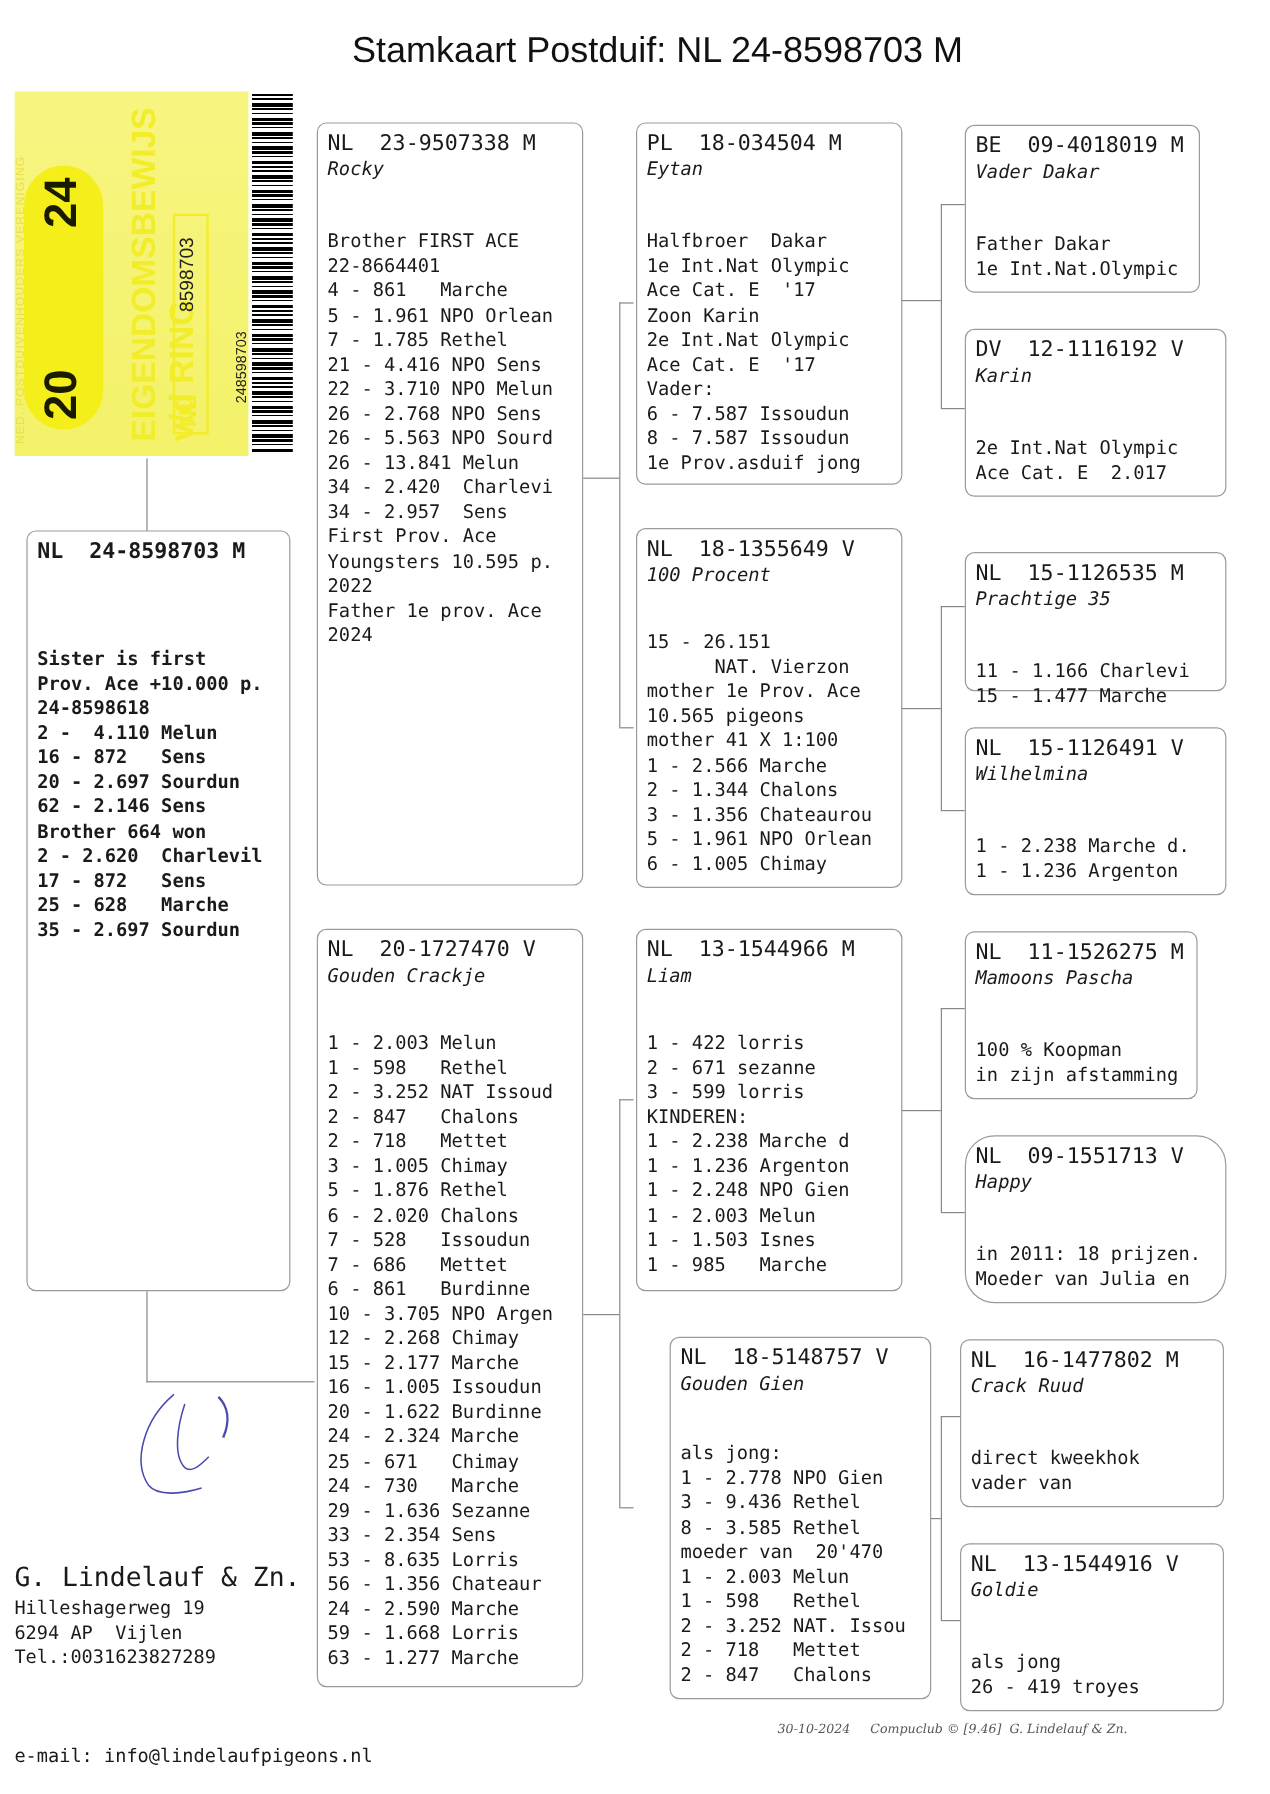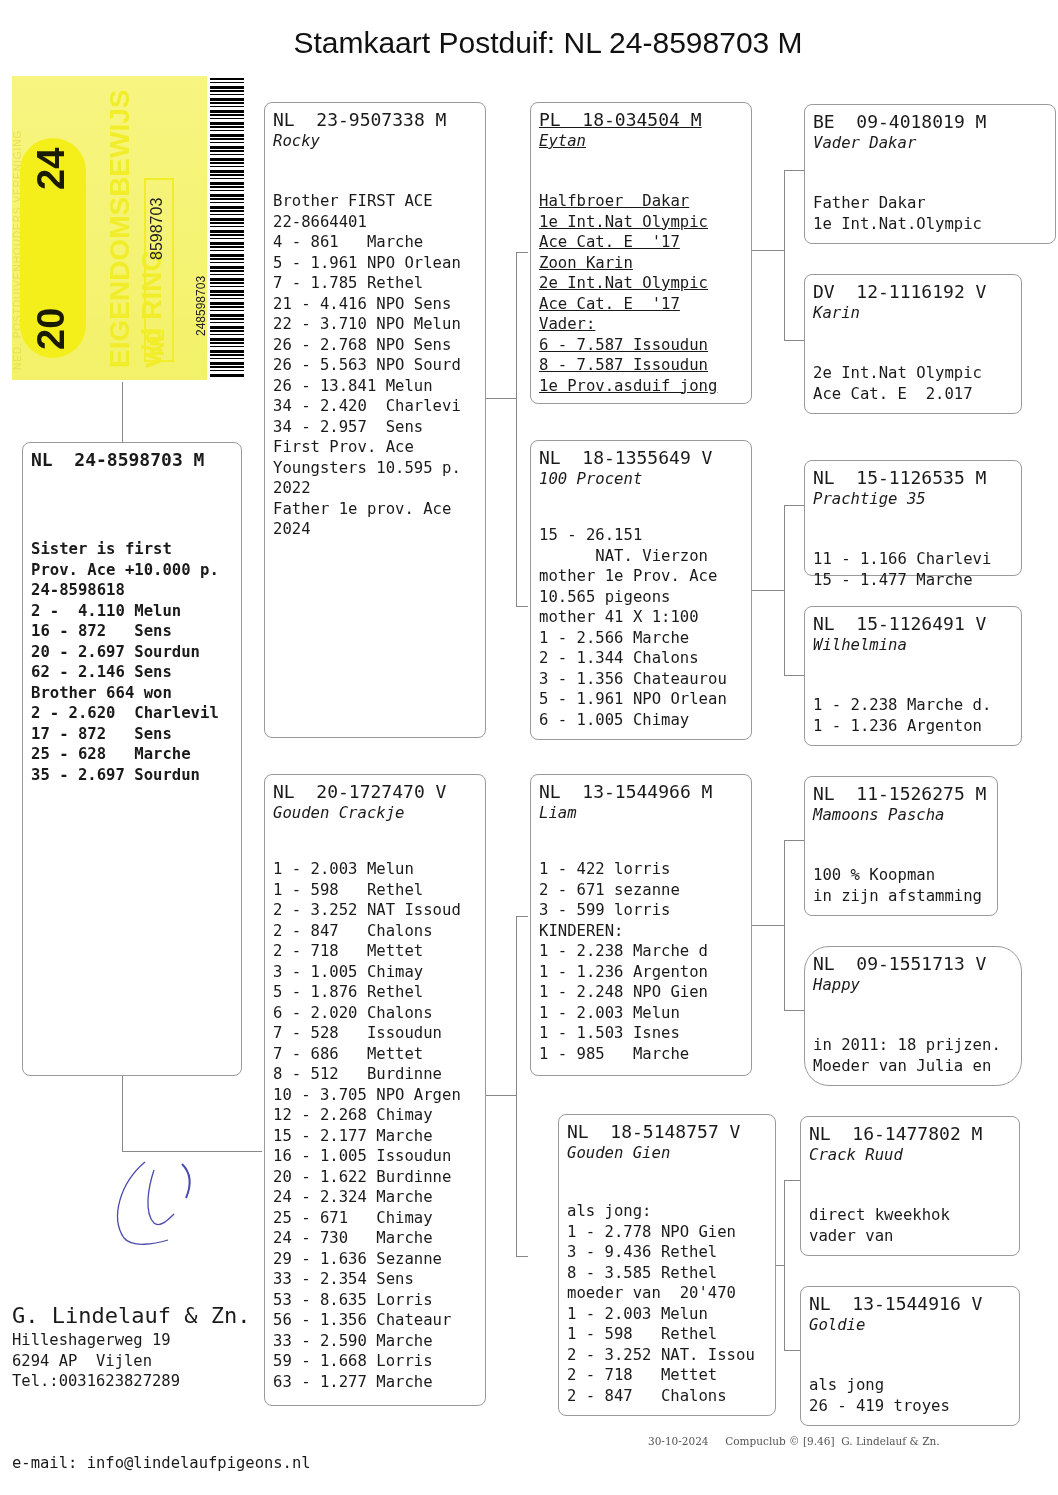--- a/index.html
+++ b/index.html
@@ -58,21 +58,21 @@
     .barcode-txt {
       position: absolute; left: 182px; top: 260px; transform-origin: 0 0; transform: rotate(-90deg);
       font-family: "Liberation Sans", sans-serif; font-size: 12px; color: #222; white-space: nowrap;
     }
 
     .breeder { position: absolute; left: 12px; top: 1302px; font-family: "DejaVu Sans Mono", monospace; }
     .breeder .bname { font-size: 22px; line-height: 28px; }
     .breeder .bl { font-size: 15.5px; line-height: 20.5px; white-space: pre; }
     .contact { position: absolute; left: 12px; top: 1413px; font-size: 15.5px; line-height: 20px; white-space: pre; }
     .footer {
-      position: absolute; left: 648px; top: 1435px; font-size: 10.5px; 
+      position: absolute; left: 648px; top: 1435px; font-size: 10.5px; font-style: italic;
       color: #555; white-space: pre; font-family: "DejaVu Serif", serif;
     }
     .sig { position: absolute; left: 110px; top: 1158px; width: 110px; height: 90px; }
   </style>
 </head>
 <body>
 
 <div class="title">Stamkaart Postduif: NL  24-8598703 M</div>
 
 <div class="ring">
@@ -174,39 +174,39 @@
   <div class="line">1 - 2.003 Melun</div>
   <div class="line">1 - 598   Rethel</div>
   <div class="line">2 - 3.252 NAT Issoud</div>
   <div class="line">2 - 847   Chalons</div>
   <div class="line">2 - 718   Mettet</div>
   <div class="line">3 - 1.005 Chimay</div>
   <div class="line">5 - 1.876 Rethel</div>
   <div class="line">6 - 2.020 Chalons</div>
   <div class="line">7 - 528   Issoudun</div>
   <div class="line">7 - 686   Mettet</div>
-  <div class="line">8 - 512   Burdinne</div>
+  <div class="line">6 - 861   Burdinne</div>
   <div class="line">10 - 3.705 NPO Argen</div>
   <div class="line">12 - 2.268 Chimay</div>
   <div class="line">15 - 2.177 Marche</div>
   <div class="line">16 - 1.005 Issoudun</div>
   <div class="line">20 - 1.622 Burdinne</div>
   <div class="line">24 - 2.324 Marche</div>
   <div class="line">25 - 671   Chimay</div>
   <div class="line">24 - 730   Marche</div>
   <div class="line">29 - 1.636 Sezanne</div>
   <div class="line">33 - 2.354 Sens</div>
   <div class="line">53 - 8.635 Lorris</div>
   <div class="line">56 - 1.356 Chateaur</div>
-  <div class="line">33 - 2.590 Marche</div>
+  <div class="line">24 - 2.590 Marche</div>
   <div class="line">59 - 1.668 Lorris</div>
   <div class="line">63 - 1.277 Marche</div>
 </div>
 
-<div class="card" style="left:530px; top:102px; width:222px; height:302px;text-decoration:underline;">
+<div class="card" style="left:530px; top:102px; width:222px; height:302px;">
   <div class="hdr">PL  18-034504 M</div>
   <div class="name">Eytan</div>
   <div class="spacer"></div>
   <div class="line">Halfbroer  Dakar</div>
   <div class="line">1e Int.Nat Olympic</div>
   <div class="line">Ace Cat. E  '17</div>
   <div class="line">Zoon Karin</div>
   <div class="line">2e Int.Nat Olympic</div>
   <div class="line">Ace Cat. E  '17</div>
   <div class="line">Vader:</div>
@@ -256,21 +256,21 @@
   <div class="line">3 - 9.436 Rethel</div>
   <div class="line">8 - 3.585 Rethel</div>
   <div class="line">moeder van  20'470</div>
   <div class="line">1 - 2.003 Melun</div>
   <div class="line">1 - 598   Rethel</div>
   <div class="line">2 - 3.252 NAT. Issou</div>
   <div class="line">2 - 718   Mettet</div>
   <div class="line">2 - 847   Chalons</div>
 </div>
 
-<div class="card" style="left:804px; top:104px; width:252px; height:140px;">
+<div class="card" style="left:804px; top:104px; width:196px; height:140px;">
   <div class="hdr">BE  09-4018019 M</div>
   <div class="name">Vader Dakar</div>
   <div class="spacer" style="height:40px"></div>
   <div class="line">Father Dakar</div>
   <div class="line">1e Int.Nat.Olympic</div>
 </div>
 <div class="card" style="left:804px; top:274px; width:218px; height:140px;">
   <div class="hdr">DV  12-1116192 V</div>
   <div class="name">Karin</div>
   <div class="spacer" style="height:40px"></div>

